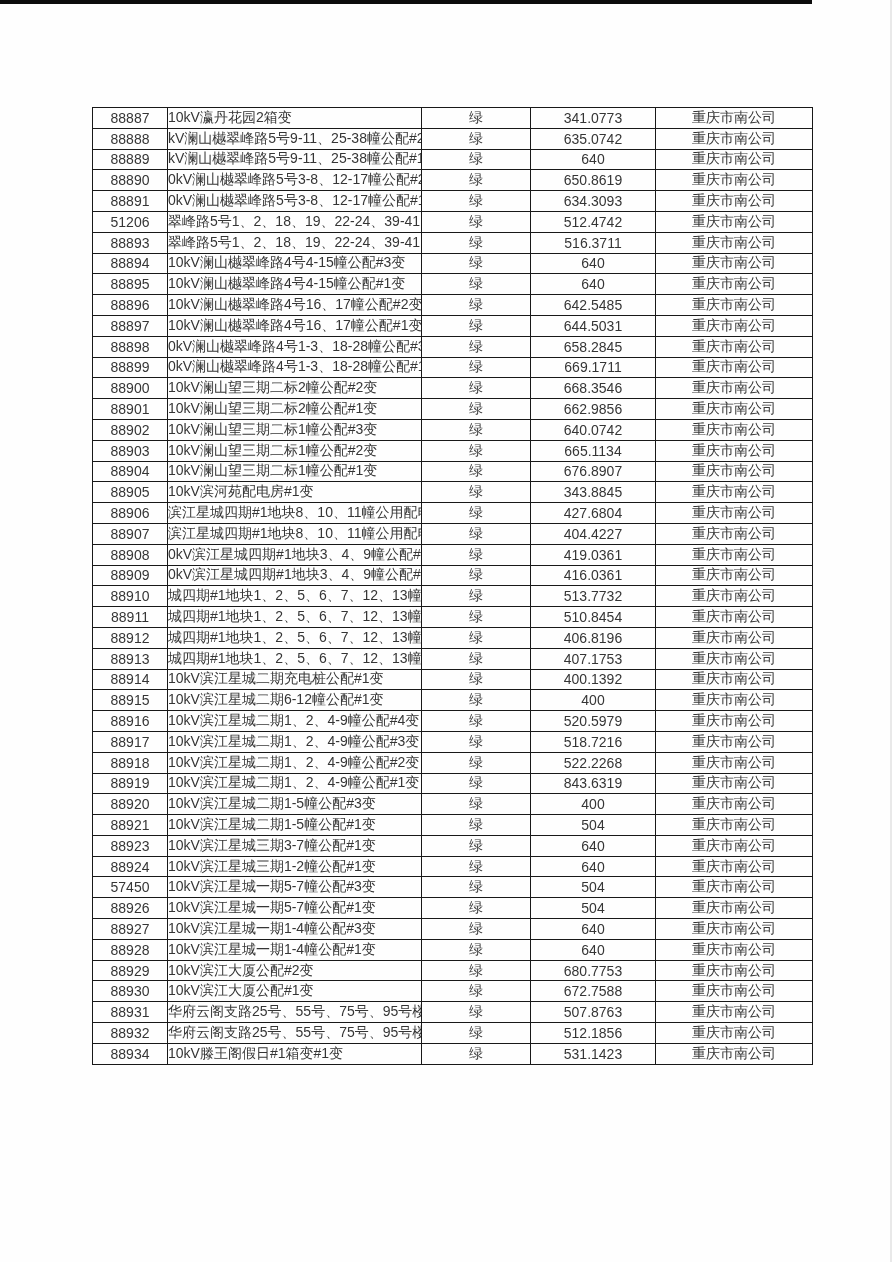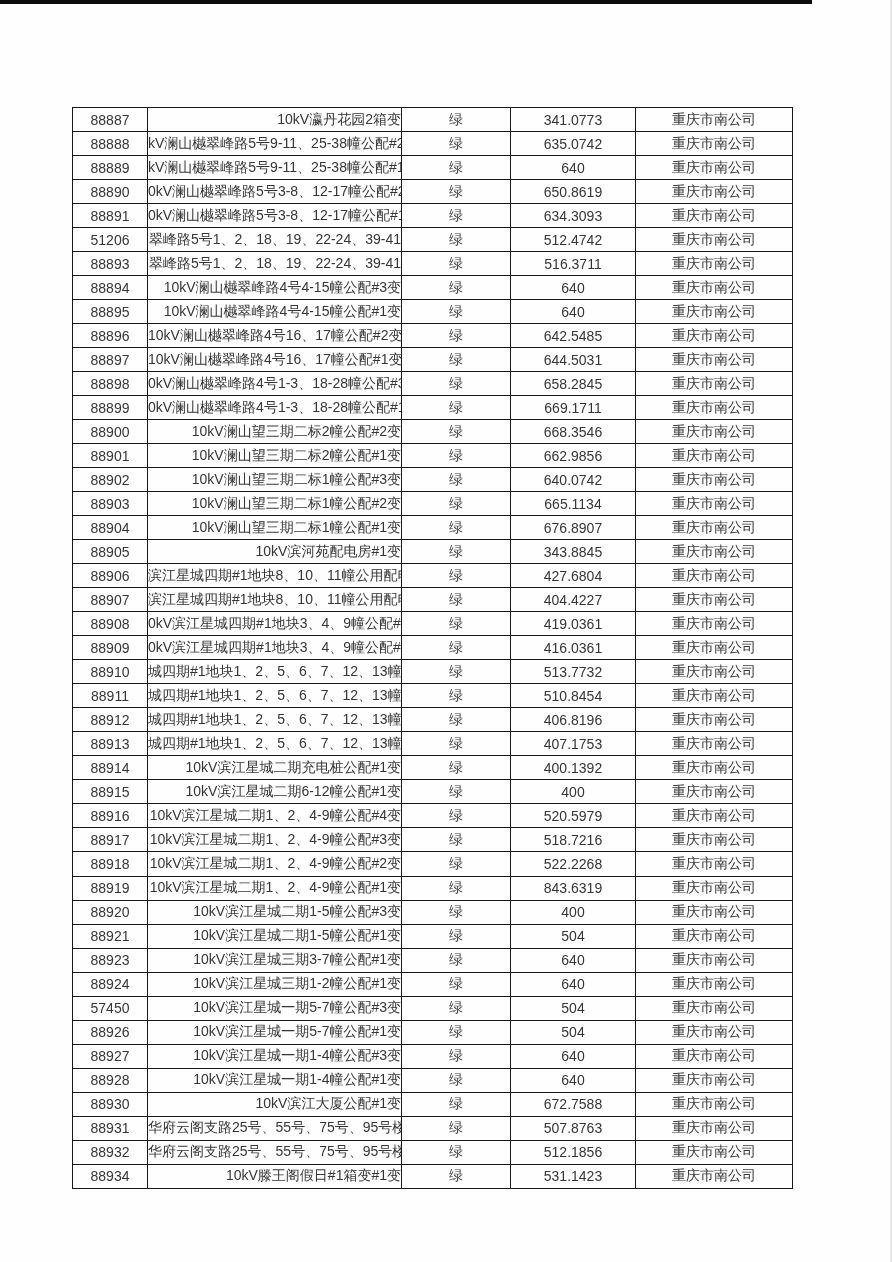--- a/index.html
+++ b/index.html
@@ -14,40 +14,40 @@
   .scan-topbar {
     position: absolute; top: 0; left: 0;
     width: 812px; height: 4px; background: #0c0c0c;
   }
   .scan-right-edge {
     position: absolute; top: 0; right: 0;
     width: 2px; height: 100%; background: #e9e9e9;
   }
 
   .tablewrap {
-    position: absolute; left: 72px; top: 107px;
-    width: 720px; height: 1082px;
+    position: absolute; left: 92px; top: 107px;
+    width: 720px; height: 958px;
   }
   table.grid {
     width: 100%; height: 100%;
     border-collapse: collapse; table-layout: fixed;
     font-size: 14px; color: #353535;
   }
   table.grid td {
     border: 1.5px solid #181818;
     padding: 0;
     text-align: center;
     vertical-align: middle;
     white-space: nowrap;
     overflow: hidden;
   }
   .clip {
     width: 100%;
     overflow: hidden;
-    text-align: right;
+    text-align: left;
     white-space: nowrap;
   }
   .c-id    { width: 75px; }
   .c-name  { width: 254px; }
   .c-stat  { width: 109px; }
   .c-val   { width: 125px; }
   .c-comp  { width: 157px; }
 </style>
 </head>
 <body>
@@ -470,20 +470,29 @@
   <tr>
     <td>88928</td>
     <td>
               <div class="clip">10kV滨江星城一期1-4幢公配#1变</div>
             </td>
     <td>绿</td>
     <td>640</td>
     <td>重庆市南公司</td>
   </tr>
 
+  <tr>
+    <td>88929</td>
+    <td>
+              <div class="clip">10kV滨江大厦公配#2变</div>
+            </td>
+    <td>绿</td>
+    <td>680.7753</td>
+    <td>重庆市南公司</td>
+  </tr>
 
   <tr>
     <td>88930</td>
     <td>
               <div class="clip">10kV滨江大厦公配#1变</div>
             </td>
     <td>绿</td>
     <td>672.7588</td>
     <td>重庆市南公司</td>
   </tr>

